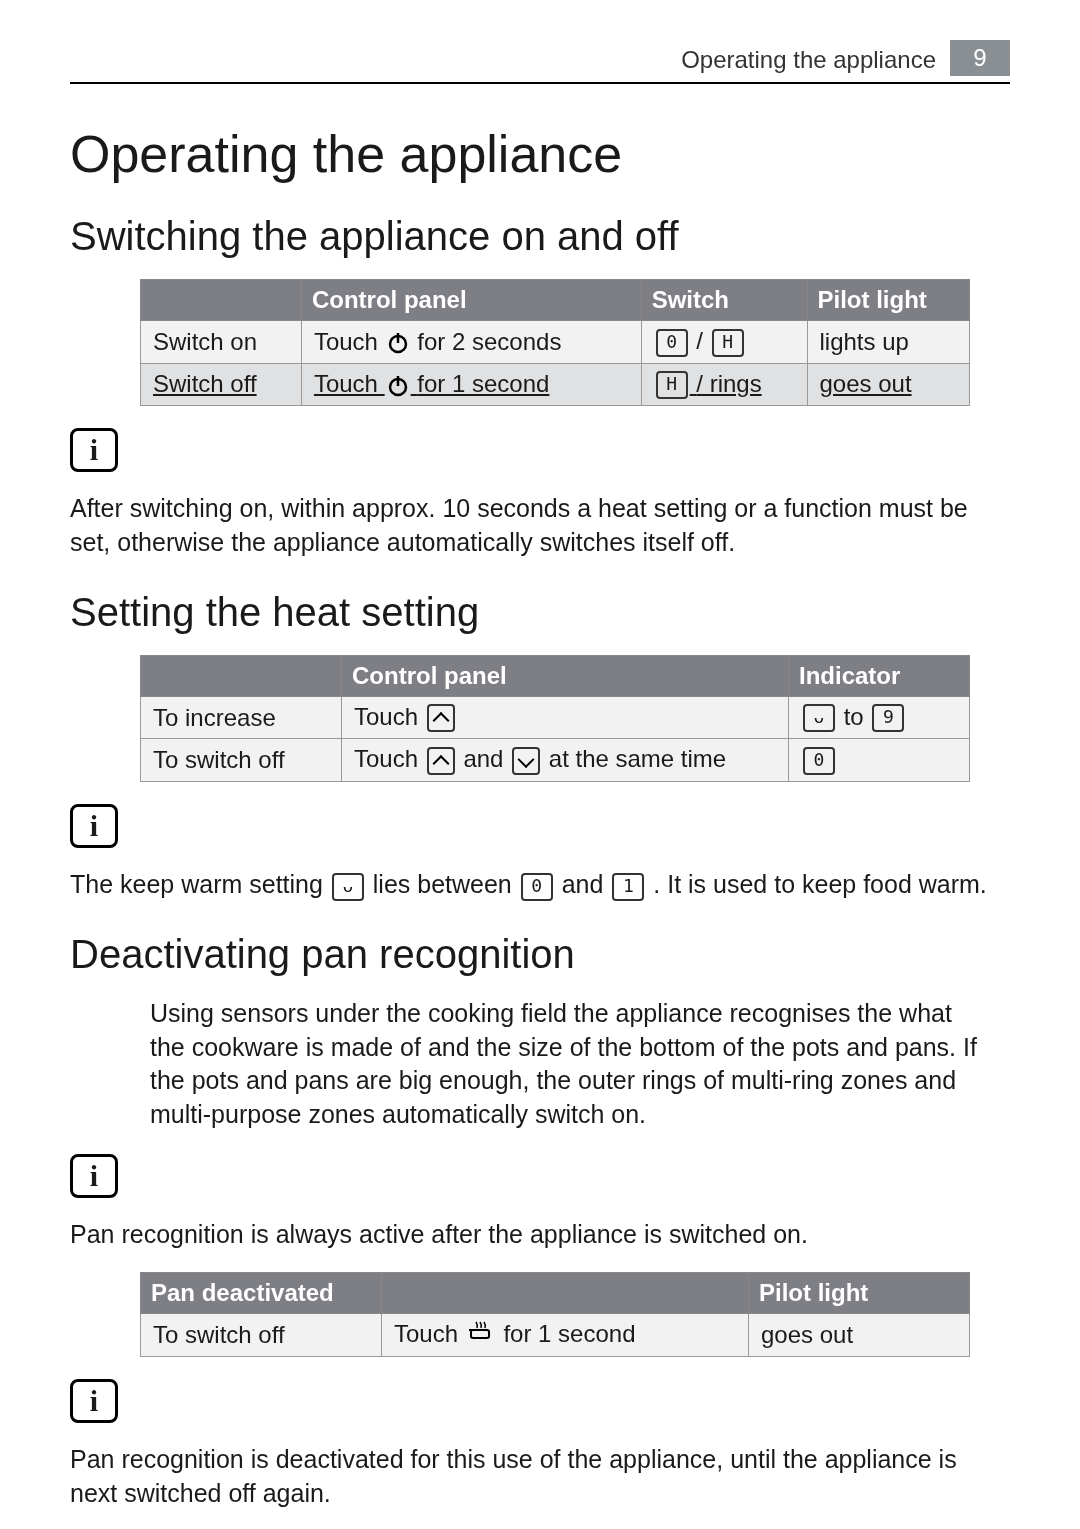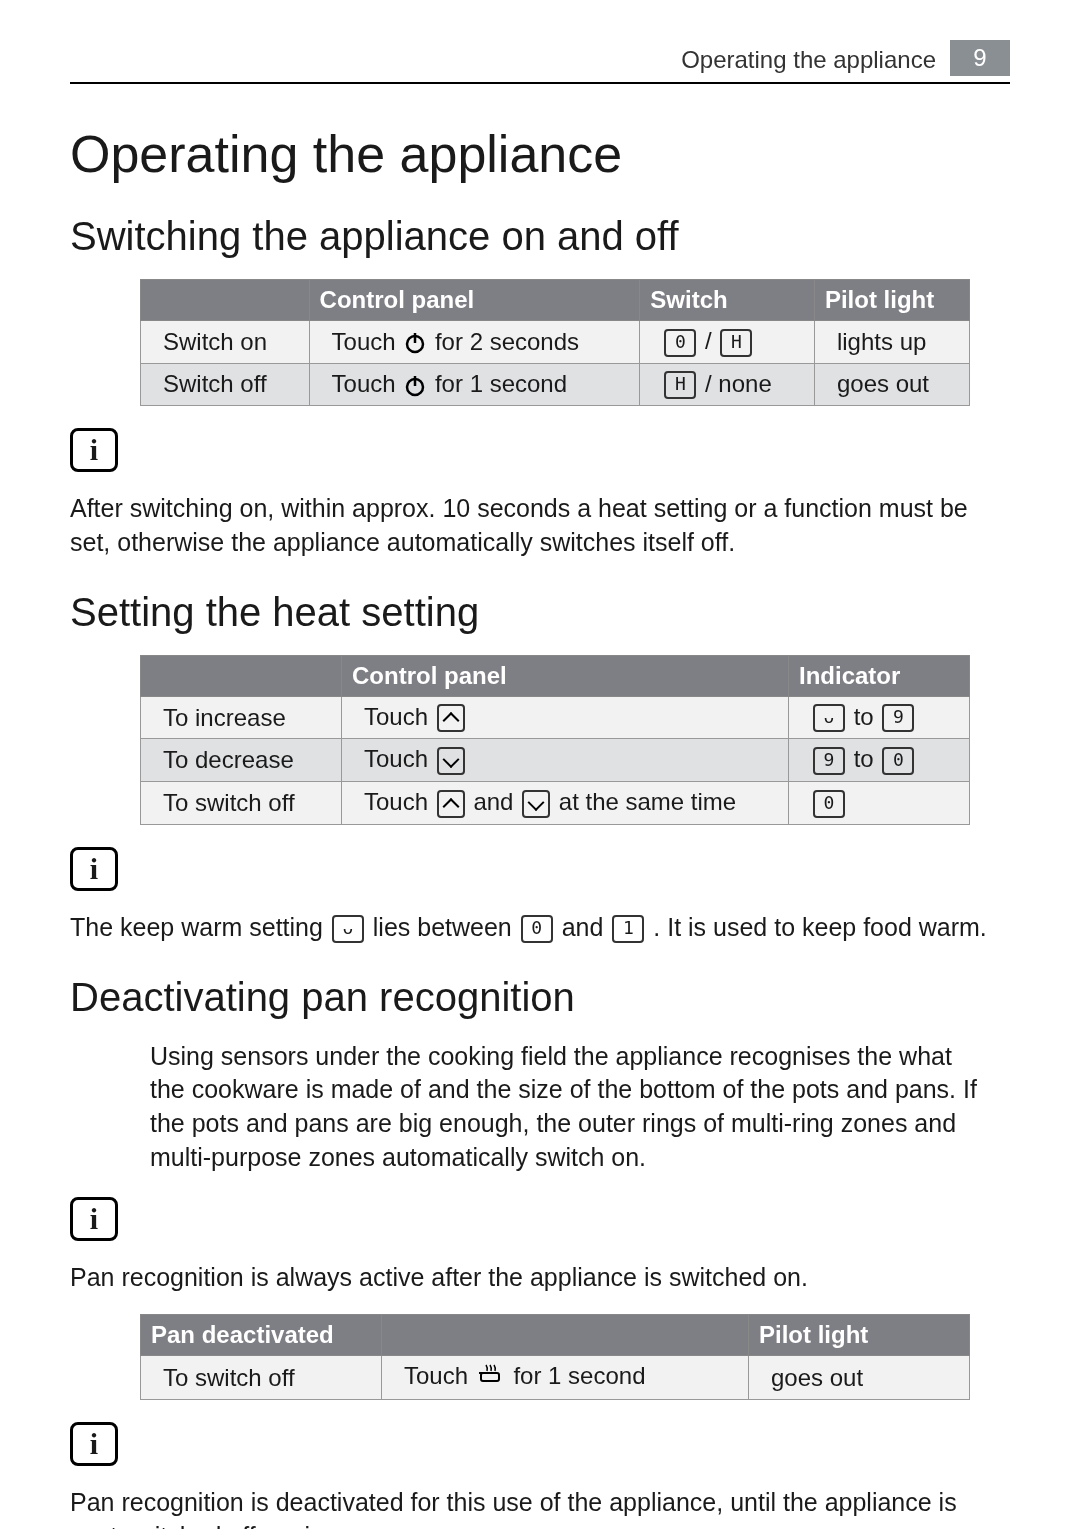--- a/index.html
+++ b/index.html
@@ -62,25 +62,25 @@
   table.manual thead th {
     background: #7e7e85;
     color: #fff;
     text-align: left;
     font-weight: 700;
     padding: 6px 10px;
     border: 1px solid #888;
   }
   table.manual td {
     border: 1px solid #999;
-    padding: 6px 22px;
+    padding: 6px 12px;
     vertical-align: middle;
   }
   table.manual tr.light td { background: #f2f2f3; }
-  table.manual tr.dark  td { background: #e0e1e3; }
+  table.manual tr.dark  td { background: #e0e1e3; text-decoration: underline; }
   .body-text {
     font-size: 25px;
     line-height: 1.35;
     margin-left: 80px;
     margin-right: 20px;
     margin-bottom: 20px;
   }
   .info-row {
     display: flex;
     align-items: flex-start;
@@ -213,21 +213,21 @@
           <span class="icon-power">
             <svg width="22" height="22" viewBox="0 0 22 22">
                 <circle cx="11" cy="12" r="8" stroke="#000" stroke-width="2.5" fill="none"></circle>
                 <line x1="11" y1="1" x2="11" y2="11" stroke="#000" stroke-width="2.5"></line>
               </svg>
           </span>
           <span> for 1 second</span>
         </td>
         <td>
           <span class="icon-box">H</span>
-          <span> / none</span>
+          <span> / rings</span>
         </td>
         <td>goes out</td>
       </tr>
     </tbody>
   </table>
 
   <div class="info-row">
     <div class="info-icon"></div>
     <div class="info-text">After switching on, within approx. 10 seconds a heat setting or a function must be set, otherwise the appliance automatically switches itself off.</div>
   </div>
@@ -246,32 +246,20 @@
       <tr class="light">
         <td>To increase</td>
         <td>
           <span>Touch </span>
           <span class="icon-chev up"></span>
         </td>
         <td>
           <span class="icon-box">ᴗ</span>
           <span> to </span>
           <span class="icon-box">9</span>
-        </td>
-      </tr>
-      <tr class="dark">
-        <td>To decrease</td>
-        <td>
-          <span>Touch </span>
-          <span class="icon-chev down"></span>
-        </td>
-        <td>
-          <span class="icon-box">9</span>
-          <span> to </span>
-          <span class="icon-box">0</span>
         </td>
       </tr>
       <tr class="light">
         <td>To switch off</td>
         <td>
           <span>Touch </span>
           <span class="icon-chev up"></span>
           <span> and </span>
           <span class="icon-chev down"></span>
           <span> at the same time</span>

